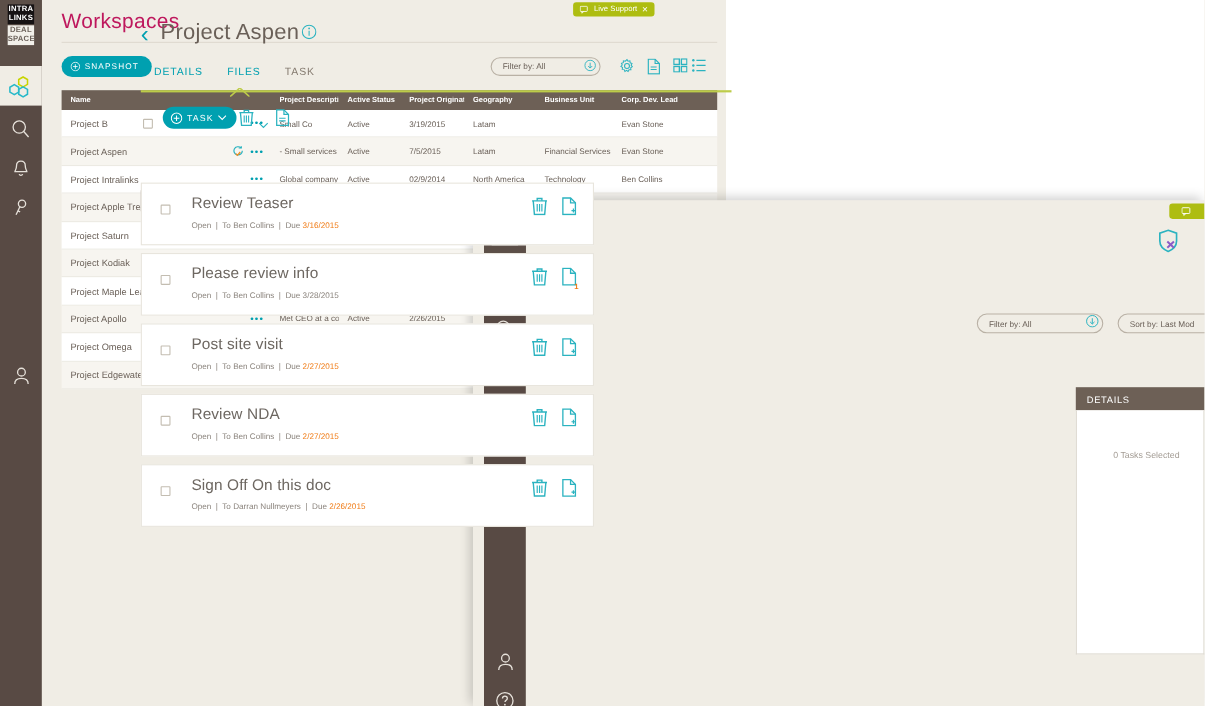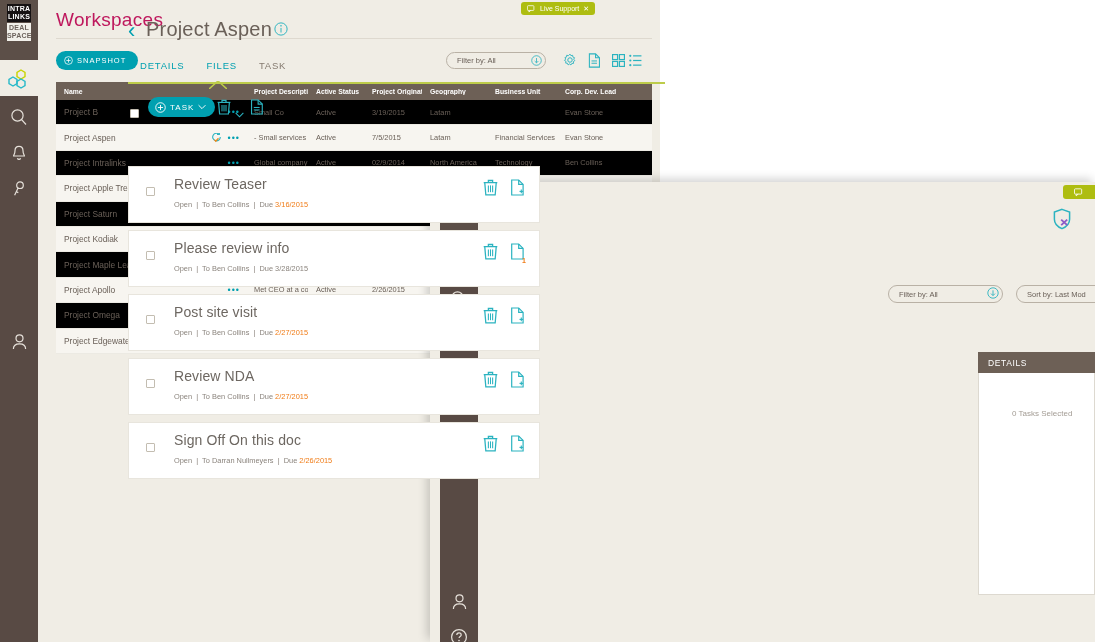--- a/index.html
+++ b/index.html
@@ -30,21 +30,21 @@
   .pill{position:absolute;height:17px;border:1px solid #b9b1a5;border-radius:9px;background:transparent;
      display:flex;align-items:center;box-sizing:border-box;}
   .pill .txt{font-size:7.5px;color:#6a6058;padding-left:10px;}
   .pill .dn{margin-left:auto;margin-right:3px;}
   .tool-ico{position:absolute;top:53px;}
   
   .tbl{position:absolute;left:56px;top:82px;width:596px;}
   .tbl .hrow{display:flex;background:#6d6056;height:18px;align-items:center;}
   .tbl .hrow div{font-size:6.8px;color:#fff;font-weight:bold;padding-left:8px;box-sizing:border-box;
      white-space:nowrap;overflow:hidden;}
-  .tbl .row{display:flex;height:24.4px;align-items:center;background:#000000;border-bottom:1px solid #eceae3;}
+  .tbl .row{display:flex;height:24.4px;align-items:center;background:#ffffff;border-bottom:1px solid #eceae3;}
   .tbl .row.alt{background:#f7f5f0;}
   .tbl .row div{font-size:7.4px;color:#6a6058;padding-left:8px;box-sizing:border-box;white-space:nowrap;overflow:hidden;}
   .tbl .row .c0{font-size:8.4px;position:relative;}
   .c0{width:190px;}.c1{width:62px;}.c2{width:56px;}.c3{width:58px;}.c4{width:65px;}.c5{width:70px;}.c6{width:95px;}
   .rowacts{position:absolute;right:6px;top:50%;transform:translateY(-50%);display:flex;align-items:center;gap:6px;}
   .dots{letter-spacing:1px;color:#00a0b0;font-size:9px;line-height:1;}
   
   .live-support{position:absolute;left:521px;top:2px;height:13px;border-radius:3px;background:#aebd11;
      color:#fff;font-size:7px;display:flex;align-items:center;gap:4px;padding:0 6px;}
   

